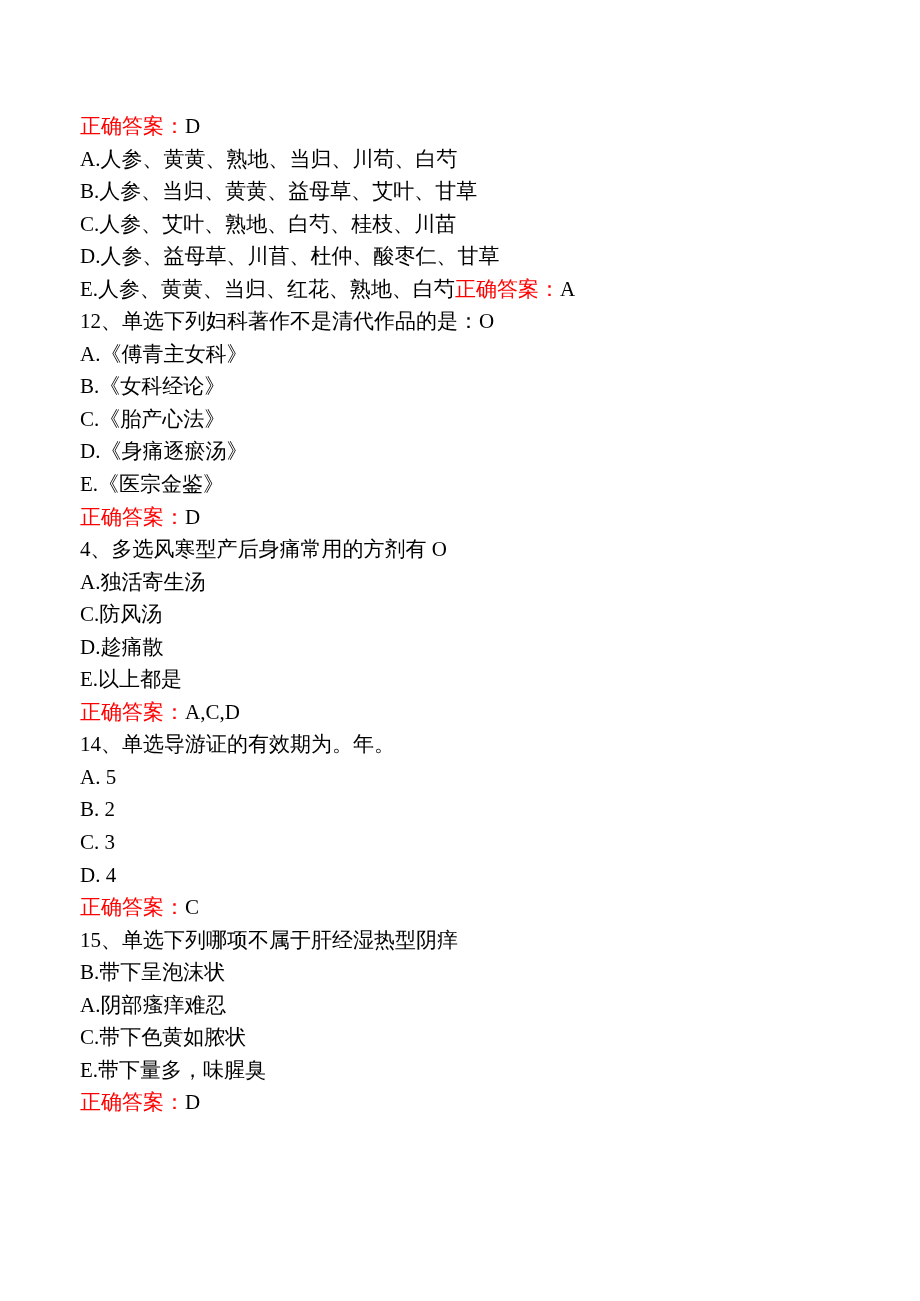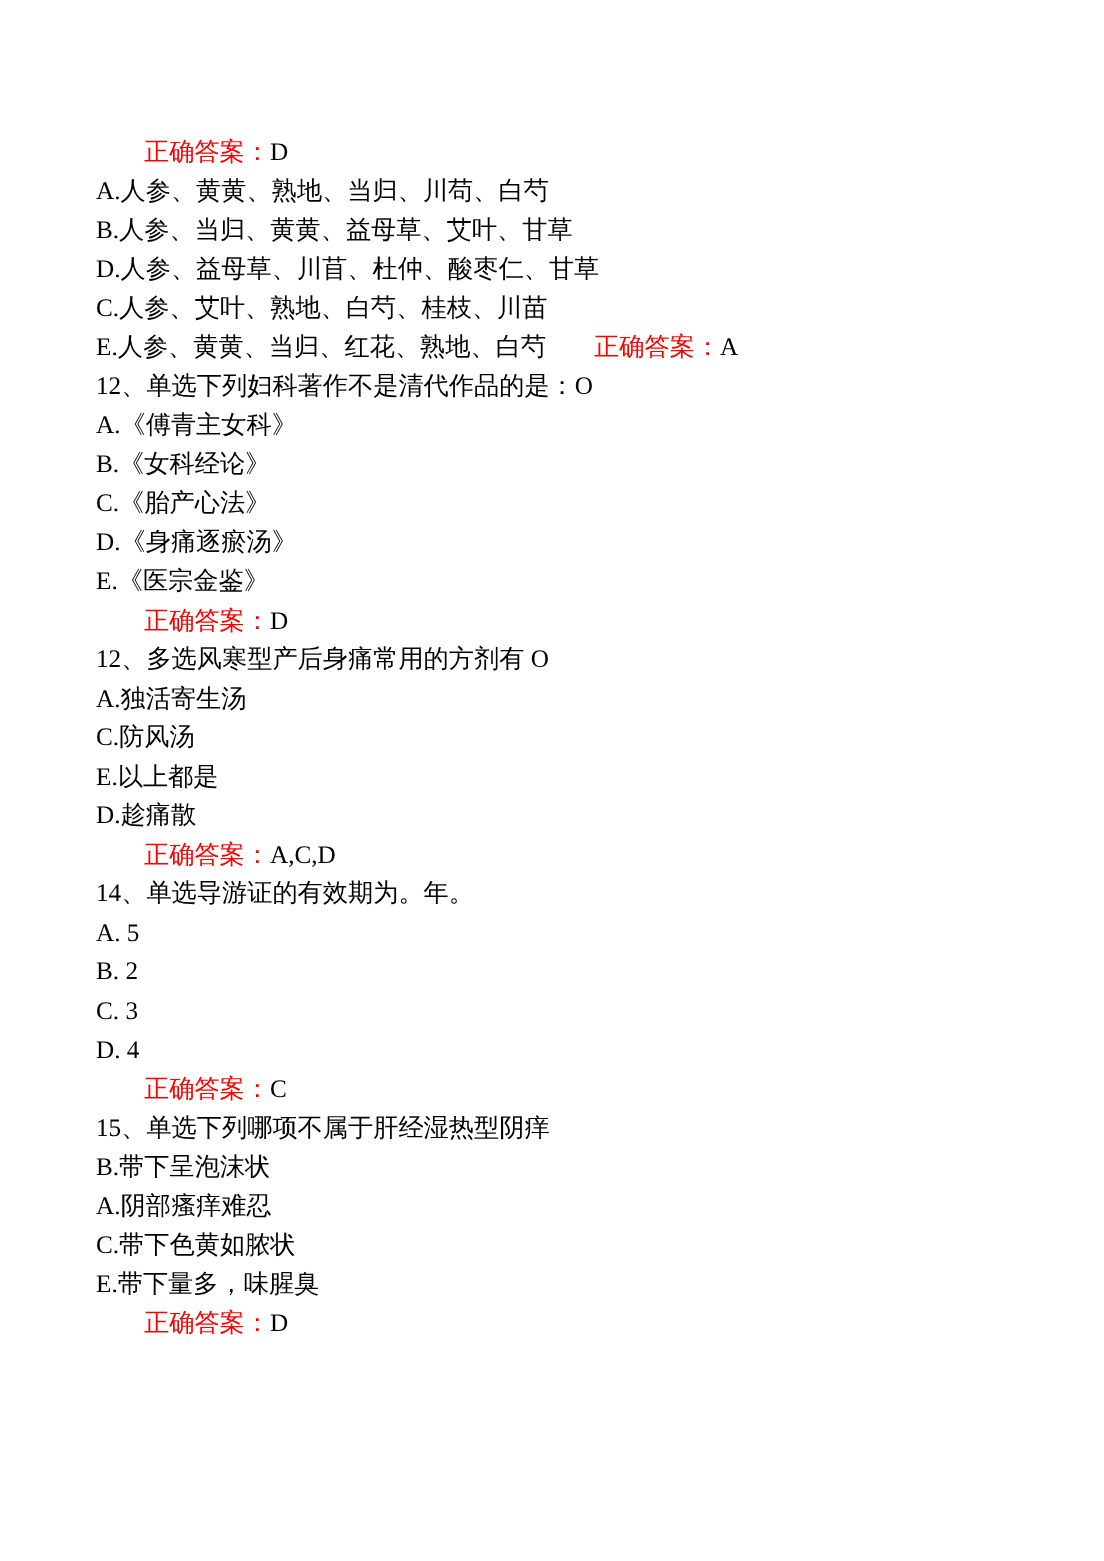--- a/index.html
+++ b/index.html
@@ -13,55 +13,54 @@
     width: 920px;
   }
   .page {
     padding: 110px 80px 60px 80px;
   }
   .line {
     white-space: nowrap;
   }
   .red {
     color: #ff0000;
-    margin-left: 40px;
   }
 </style>
 </head>
 <body>
 
 <div class="page">
 
   <div class="line">
     <span class="red">正确答案：</span><span>D</span>
   </div>
 
   <div class="line">A.人参、黄黄、熟地、当归、川苟、白芍</div>
   <div class="line">B.人参、当归、黄黄、益母草、艾叶、甘草</div>
+  <div class="line">C.人参、艾叶、熟地、白芍、桂枝、川苗</div>
   <div class="line">D.人参、益母草、川苜、杜仲、酸枣仁、甘草</div>
-  <div class="line">C.人参、艾叶、熟地、白芍、桂枝、川苗</div>
   <div class="line">
     <span>E.人参、黄黄、当归、红花、熟地、白芍</span><span class="red">正确答案：</span><span>A</span>
   </div>
 
   <div class="line">12、单选下列妇科著作不是清代作品的是：O</div>
   <div class="line">A.《傅青主女科》</div>
   <div class="line">B.《女科经论》</div>
   <div class="line">C.《胎产心法》</div>
   <div class="line">D.《身痛逐瘀汤》</div>
   <div class="line">E.《医宗金鉴》</div>
   <div class="line">
     <span class="red">正确答案：</span><span>D</span>
   </div>
 
-  <div class="line">12、多选风寒型产后身痛常用的方剂有 O</div>
+  <div class="line">4、多选风寒型产后身痛常用的方剂有 O</div>
   <div class="line">A.独活寄生汤</div>
   <div class="line">C.防风汤</div>
+  <div class="line">D.趁痛散</div>
   <div class="line">E.以上都是</div>
-  <div class="line">D.趁痛散</div>
   <div class="line">
     <span class="red">正确答案：</span><span>A,C,D</span>
   </div>
 
   <div class="line">14、单选导游证的有效期为。年。</div>
   <div class="line">A. 5</div>
   <div class="line">B. 2</div>
   <div class="line">C. 3</div>
   <div class="line">D. 4</div>
   <div class="line">

